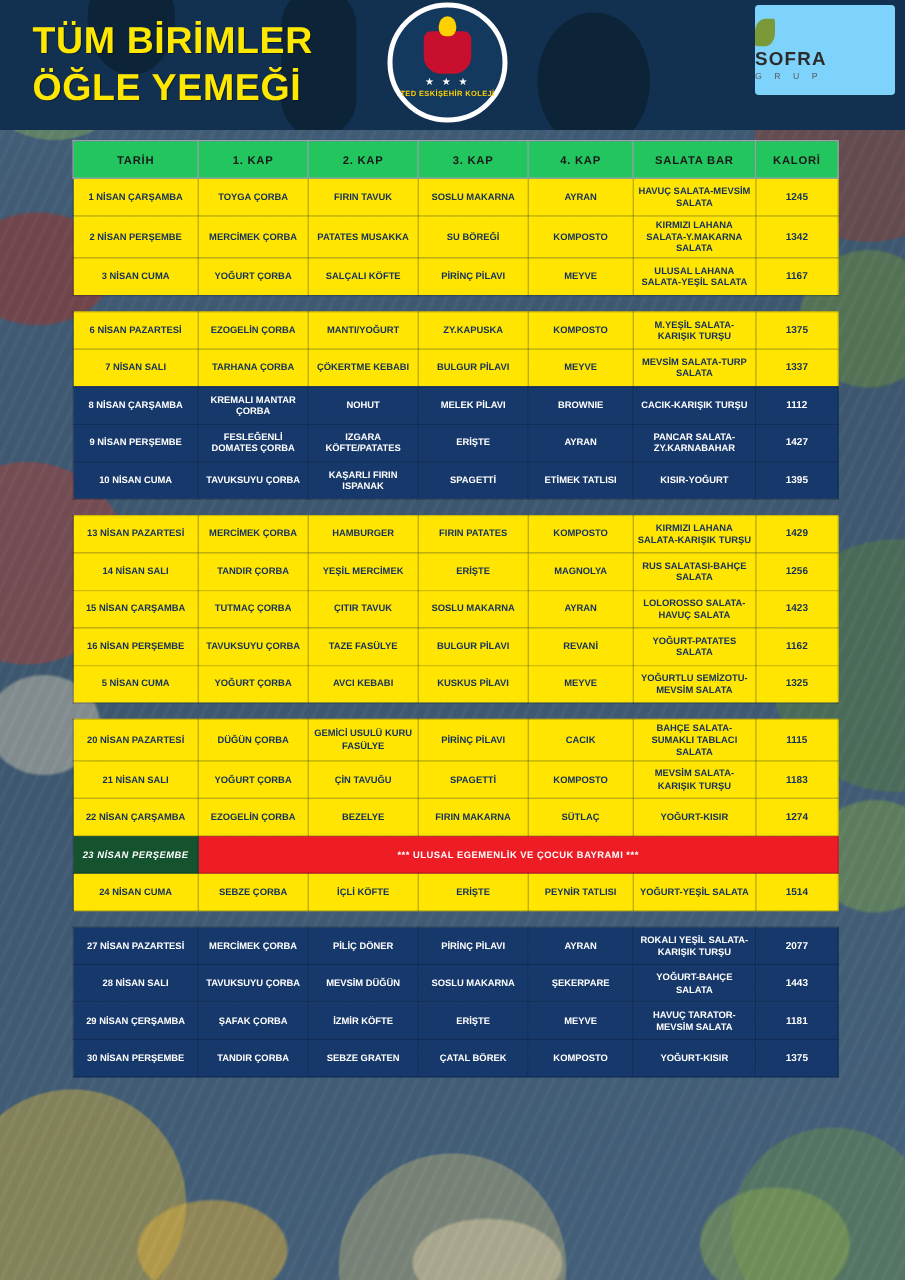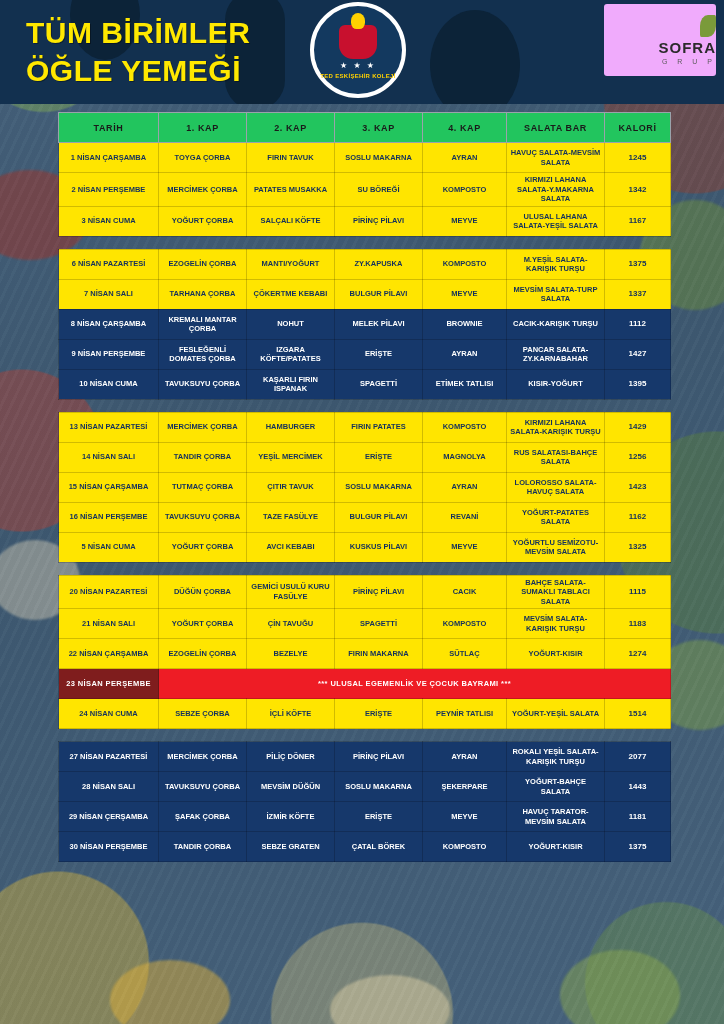--- a/index.html
+++ b/index.html
@@ -103,26 +103,26 @@
     font-size: 6px;
     font-weight: bold;
     margin-top: 3px;
     text-align: center;
     letter-spacing: .3px;
   }
   .brand-box {
     position: absolute;
     right: 8px; top: 4px;
     width: 112px; height: 72px;
-    background: #f0abfc;
+    background: #7dd3fc;
     border-radius: 3px;
     z-index: 6;
     display: flex;
     flex-direction: column;
-    align-items: flex-end;
+    align-items: flex-start;
     justify-content: center;
   }
   .brand-leaf {
     width: 16px; height: 22px;
     background: #7a9a3a;
     border-radius: 50% 10% 50% 10%;
     margin-bottom: 2px;
   }
   .brand-name {
     font-size: 15px;
@@ -397,21 +397,21 @@
         <tr class="yellow">
           <td class="date">22 NİSAN ÇARŞAMBA</td>
           <td>EZOGELİN ÇORBA</td>
           <td>BEZELYE</td>
           <td>FIRIN MAKARNA</td>
           <td>SÜTLAÇ</td>
           <td>YOĞURT-KISIR</td>
           <td class="cal">1274</td>
         </tr>
         <tr class="holiday">
-          <td class="date" style="background: #7f1d1d; color: rgb(255, 255, 255);">23 NİSAN PERŞEMBE</td>
+          <td class="date" style="background: #14532d; color: rgb(255, 255, 255); font-style: italic;">23 NİSAN PERŞEMBE</td>
           <td colspan="6">*** ULUSAL EGEMENLİK VE ÇOCUK BAYRAMI ***</td>
         </tr>
         <tr class="yellow">
           <td class="date">24 NİSAN CUMA</td>
           <td>SEBZE ÇORBA</td>
           <td>İÇLİ KÖFTE</td>
           <td>ERİŞTE</td>
           <td>PEYNİR TATLISI</td>
           <td>YOĞURT-YEŞİL SALATA</td>
           <td class="cal">1514</td>

